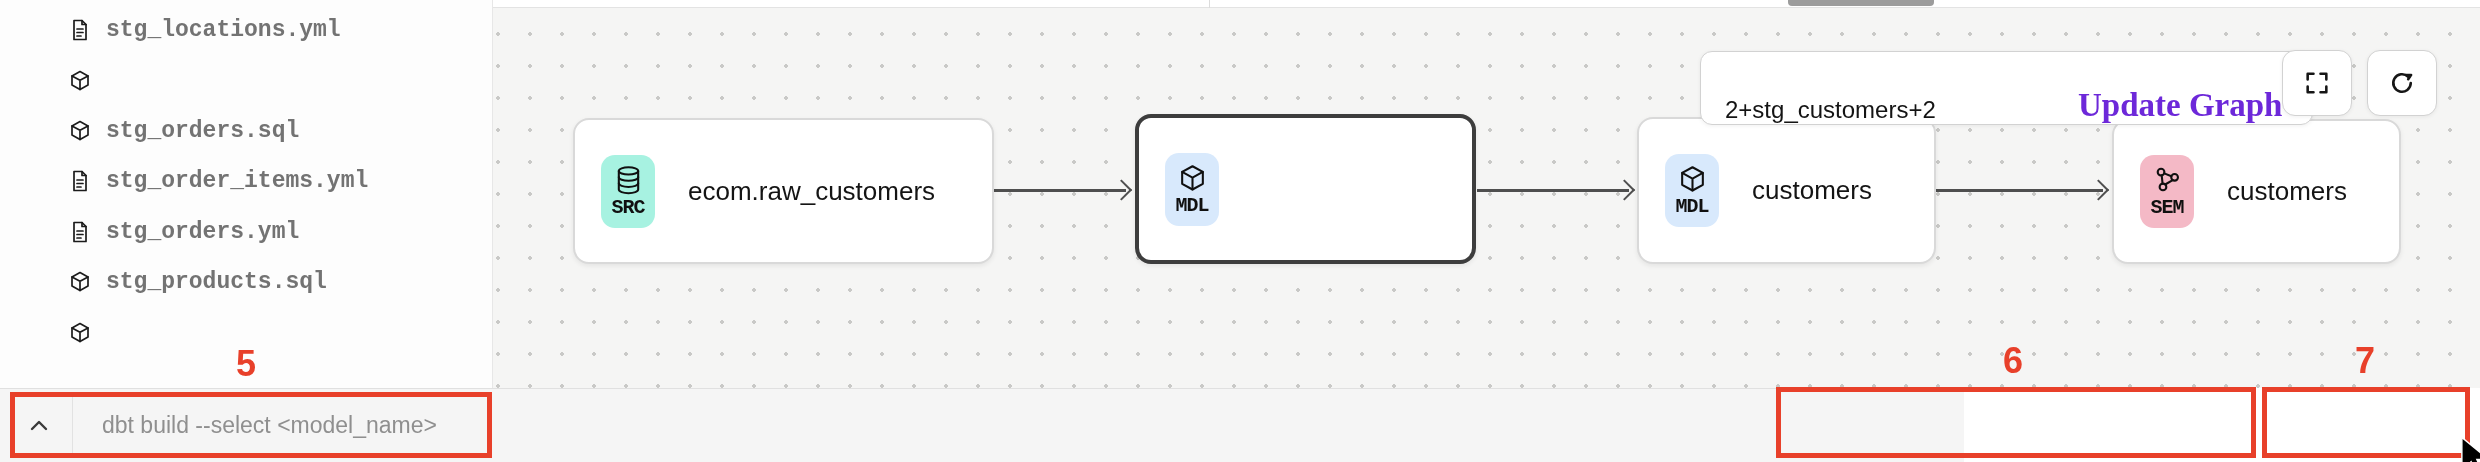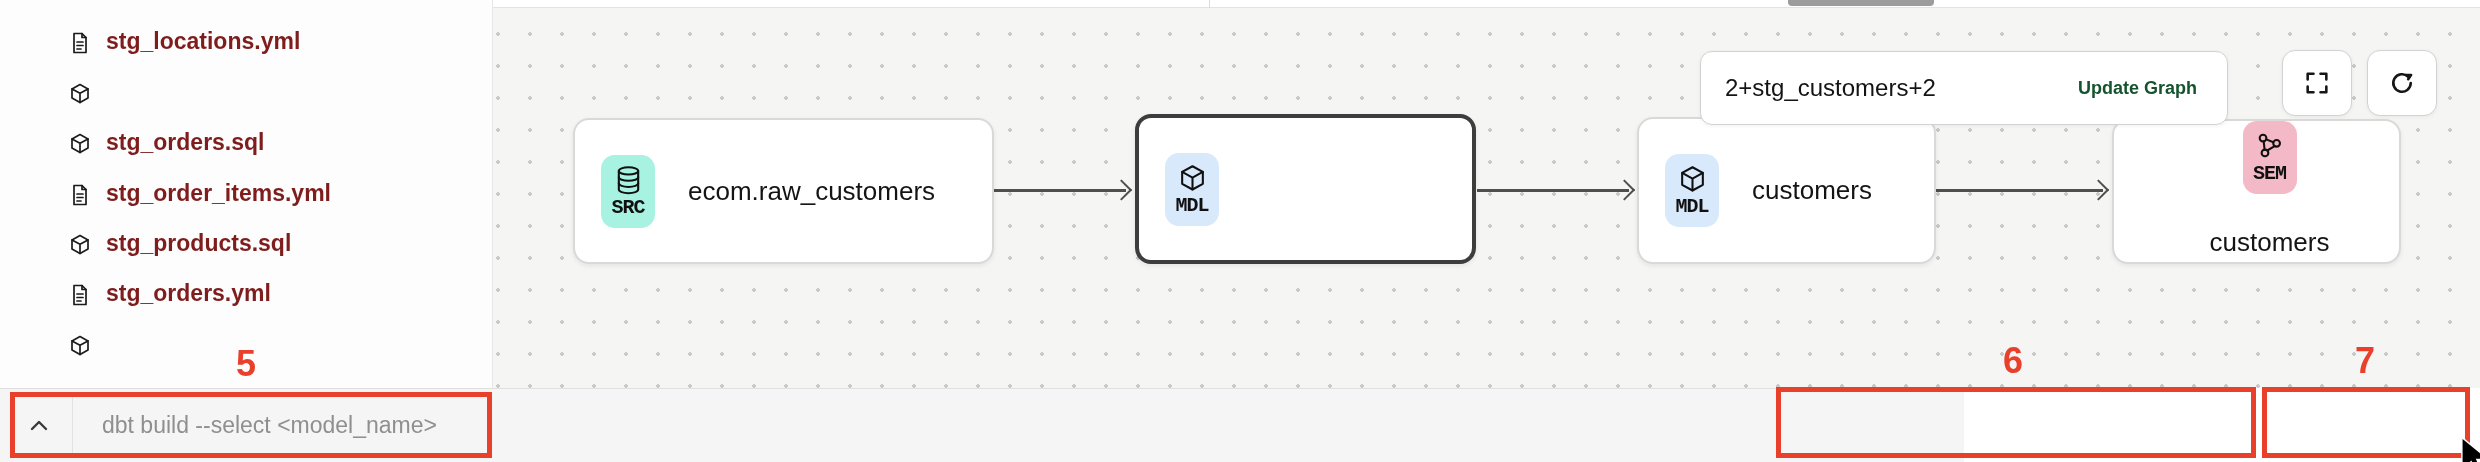--- a/index.html
+++ b/index.html
@@ -9,22 +9,22 @@
     background:#ffffff; font-family:"Liberation Sans", sans-serif;
     -webkit-font-smoothing:antialiased;
   }
 
   
   .file-tree {
     position:absolute; left:0; top:0; width:493px; height:388px;
     background:#fdfdfd; border-right:1px solid #e7e7e7; padding-top:5px; overflow:hidden;
   }
   .tree-item {
-    display:flex; align-items:flex-end; height:50.4px; padding-left:68px; gap:14px;
-    font-size:23px; font-weight:600; color:#7f1d1d; cursor:pointer; white-space:nowrap;
+    display:flex; align-items:center; height:50.4px; padding-left:68px; gap:14px;
+    font-size:23px; font-weight:600; color:#737373; cursor:pointer; white-space:nowrap;font-family:Liberation Mono, monospace;
   }
   .tree-item svg { width:24px; height:24px; flex:none; stroke:#1b1b1b; stroke-width:1.7; fill:none;
                    stroke-linecap:round; stroke-linejoin:round; }
 
   
   .canvas {
     position:absolute; left:493px; top:8px; width:1987px; height:380px;
     background-color:#f5f5f4;
     background-image:radial-gradient(circle, #c9c9c7 1.6px, transparent 1.9px);
     background-size:32px 32px; background-position:21px 10px;
@@ -62,30 +62,30 @@
                  color:#101010; letter-spacing:-1px; line-height:1; }
   .badge-src { background:#a7f2e1; }
   .badge-mdl { background:#d8e9fc;justify-content:center; }
   .badge-sem { background:#f4b9c6; }
   .node-label { font-size:26px; font-weight:400; color:#141414; white-space:nowrap; }
 
   
   .selector-group {
     position:absolute; left:1700px; top:51px; height:74px; z-index:5;
     background:#ffffff; border:1px solid #d2d2d2; border-radius:12px;
-    display:flex; align-items:center; box-shadow:0 1px 4px rgba(0,0,0,.06);
+    display:flex; align-items:flex-end; box-shadow:0 1px 4px rgba(0,0,0,.06);
   }
   .selector-input {
     width:346px; border:none; outline:none; background:transparent;
     padding:0 24px; font-size:24px; color:#141414; font-family:"Liberation Sans", sans-serif;
   }
   .selector-divider { width:1px; background:#d2d2d2; }
   .update-btn {
     border:none; background:transparent; cursor:pointer; padding:0 30px;
-    font-size:18px; font-weight:600; color:#14532d; font-family:Liberation Sans, sans-serif;
+    font-size:33px; font-weight:600; color:#6d28d9; font-family:Liberation Serif, serif;
     display:flex; align-items:center; white-space:nowrap;
   }
   .icon-btn {
     position:absolute; top:50px; width:70px; height:66px; z-index:5;
     background:#ffffff; border:1px solid #d2d2d2; border-radius:13px;
     display:flex; align-items:center; justify-content:center; cursor:pointer;
     box-shadow:0 1px 4px rgba(0,0,0,.06);
   }
   .icon-btn svg { width:28px; height:28px; stroke:#161616; stroke-width:2.2; fill:none;
                   stroke-linecap:round; stroke-linejoin:round; }
@@ -165,21 +165,21 @@
     <span class="badge badge-mdl">
       <svg viewBox="0 0 24 24">
         <path d="M12 2.5l8 4.4v9.2l-8 4.4-8-4.4V6.9z"></path>
         <path d="M4 6.9l8 4.4 8-4.4M12 11.3v9.2"></path>
       </svg>
       <span class="badge-label">MDL</span>
     </span>
     <span class="node-label">customers</span>
   </div>
 
-  <div class="node" style="left:2112px; top:119px; width:289px; height:145px;flex-direction:column;">
+  <div class="node" style="left:2112px; top:119px; width:289px; height:145px;">
     <span class="badge badge-sem">
       <svg viewBox="0 0 24 24">
         <circle cx="7" cy="5.5" r="2.6"></circle>
         <circle cx="17.5" cy="9.5" r="2.6"></circle>
         <circle cx="8.5" cy="17" r="2.6"></circle>
         <path d="M9.5 6.5l5.5 2.2M16 11.7l-5.8 3.4M7.5 8l.7 6.4"></path>
       </svg>
       <span class="badge-label">SEM</span>
     </span>
     <span class="node-label">customers</span>
@@ -227,32 +227,32 @@
     <div class="tree-item">
       <svg viewBox="0 0 24 24">
           <path d="M6 2.5h8l4 4V21.5H6z"></path>
           <path d="M14 2.5v4h4"></path>
           <path d="M9 11h6M9 14.5h6M9 18h4"></path>
         </svg>
       <span>stg_order_items.yml</span>
     </div>
     <div class="tree-item">
       <svg viewBox="0 0 24 24">
-          <path d="M12 2.5l8 4.4v9.2l-8 4.4-8-4.4V6.9z"></path>
-          <path d="M4 6.9l8 4.4 8-4.4M12 11.3v9.2"></path>
-        </svg>
-      <span>stg_products.sql</span>
-    </div>
-    <div class="tree-item">
-      <svg viewBox="0 0 24 24">
           <path d="M6 2.5h8l4 4V21.5H6z"></path>
           <path d="M14 2.5v4h4"></path>
           <path d="M9 11h6M9 14.5h6M9 18h4"></path>
         </svg>
       <span>stg_orders.yml</span>
+    </div>
+    <div class="tree-item">
+      <svg viewBox="0 0 24 24">
+          <path d="M12 2.5l8 4.4v9.2l-8 4.4-8-4.4V6.9z"></path>
+          <path d="M4 6.9l8 4.4 8-4.4M12 11.3v9.2"></path>
+        </svg>
+      <span>stg_products.sql</span>
     </div>
     <div class="tree-item">
       <svg viewBox="0 0 24 24">
           <path d="M12 2.5l8 4.4v9.2l-8 4.4-8-4.4V6.9z"></path>
           <path d="M4 6.9l8 4.4 8-4.4M12 11.3v9.2"></path>
         </svg>
       <span></span>
     </div>
   </aside>
 

